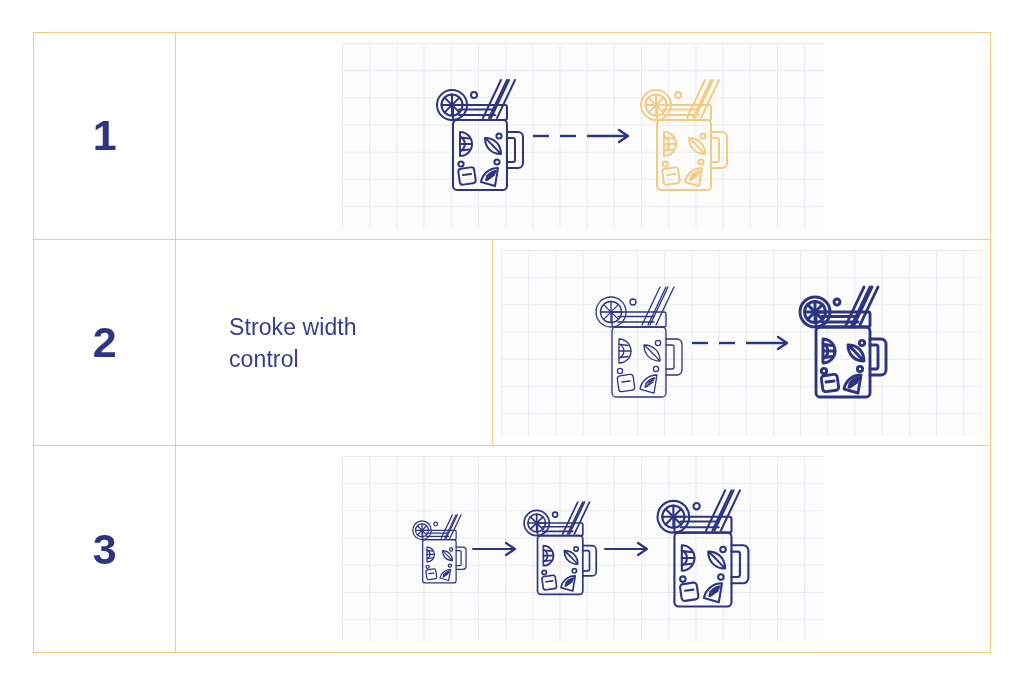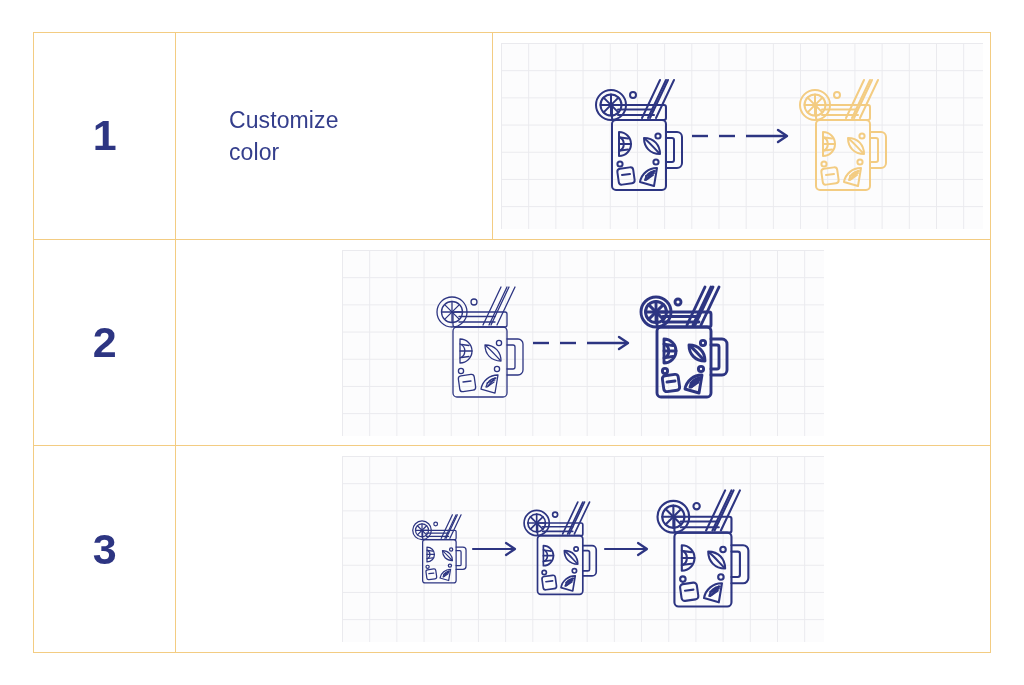--- a/index.html
+++ b/index.html
@@ -149,24 +149,20 @@
 </style>
 </head>
 <body>
 
 <div id="root">
   <div class="feature-table" id="feature-table">
       <div class="feature-row">
         <div class="col-number">
           <span class="step-number">1</span>
         </div>
-        <div class="col-label">
-          <span class="step-label">Customize
-color</span>
-        </div>
         <div class="col-demo">
           <div class="grid-panel">
             <div class="demo-inner layout-pair">
               <div class="icon-slot">
   <svg width="100" height="124" viewBox="0 0 100 124" fill="none" stroke="#2D3582" stroke-width="2" stroke-linecap="round" stroke-linejoin="round">
 
     <rect x="22" y="46" width="54" height="70" rx="4"></rect>
 
     <rect x="22" y="31" width="54" height="15" rx="2"></rect>
     <line x1="28" y1="35.5" x2="64" y2="35.5"></line>
@@ -266,20 +262,24 @@
   </svg>
               </div>
             </div>
           </div>
         </div>
       </div>
       <div class="feature-row">
         <div class="col-number">
           <span class="step-number">2</span>
         </div>
+        <div class="col-label">
+          <span class="step-label">Stroke width
+control</span>
+        </div>
         <div class="col-demo">
           <div class="grid-panel">
             <div class="demo-inner layout-pair">
               <div class="icon-slot">
   <svg width="100" height="124" viewBox="0 0 100 124" fill="none" stroke="#2D3582" stroke-width="1.3" stroke-linecap="round" stroke-linejoin="round">
 
     <rect x="22" y="46" width="54" height="70" rx="4"></rect>
 
     <rect x="22" y="31" width="54" height="15" rx="2"></rect>
     <line x1="28" y1="35.5" x2="64" y2="35.5"></line>

